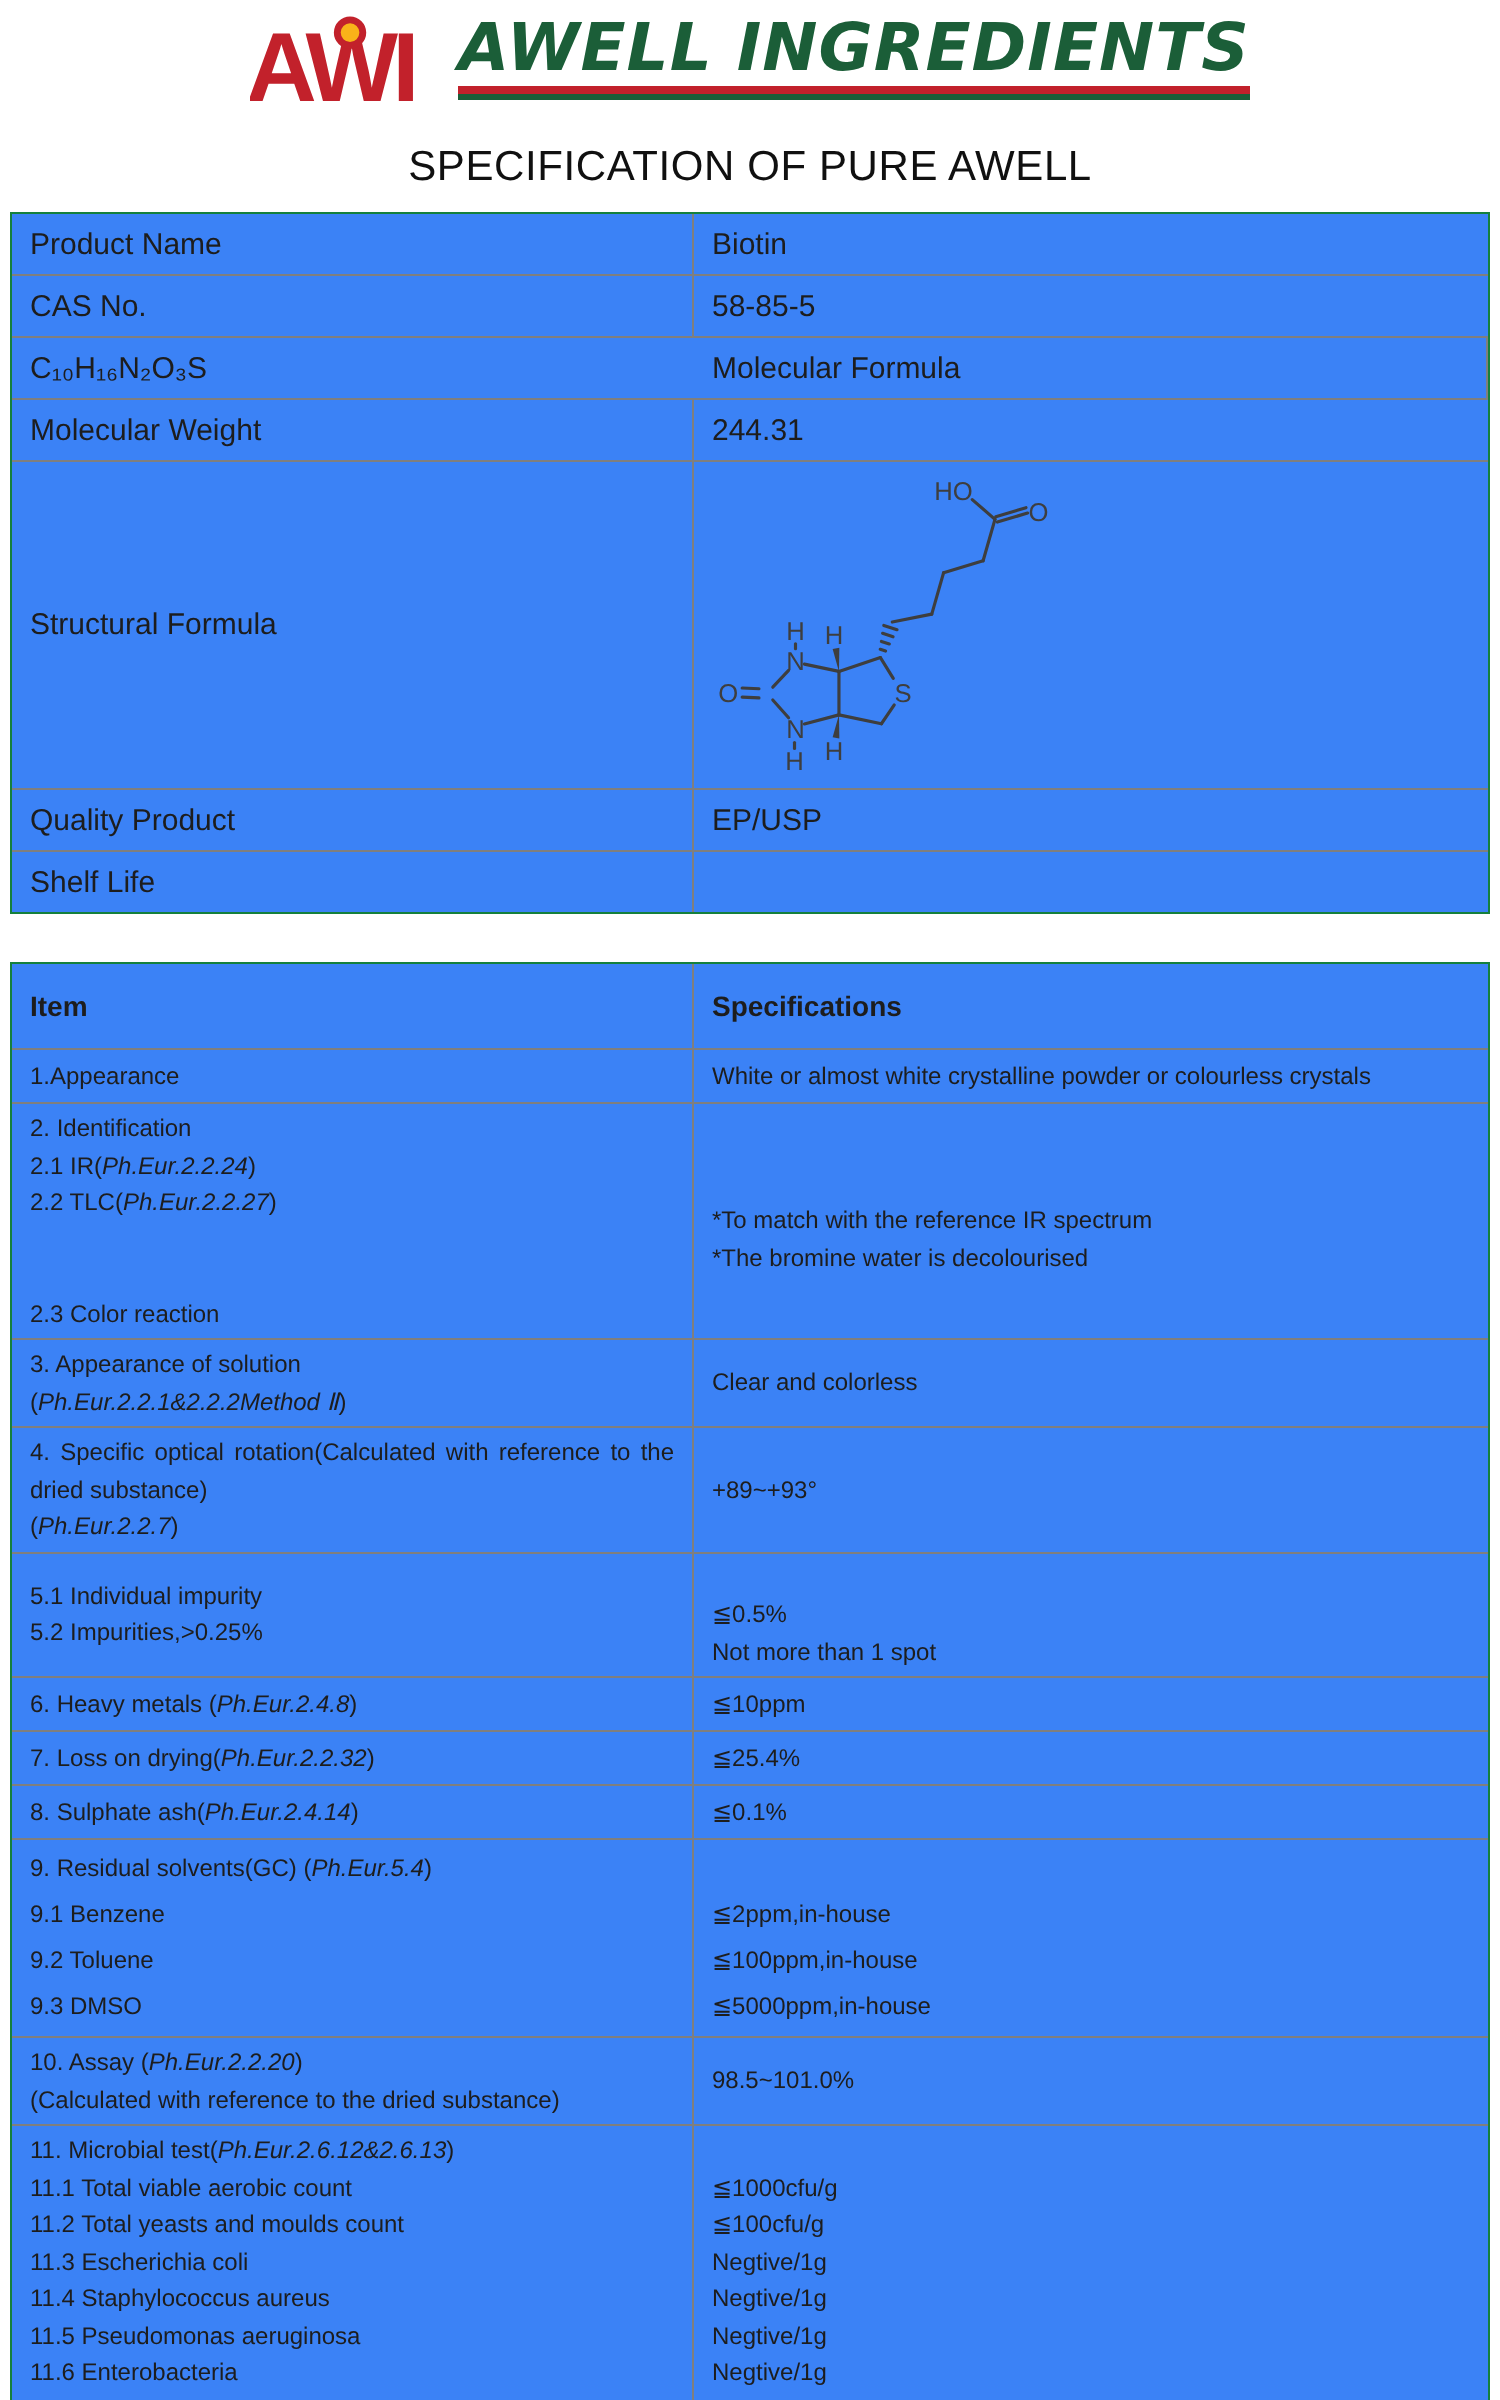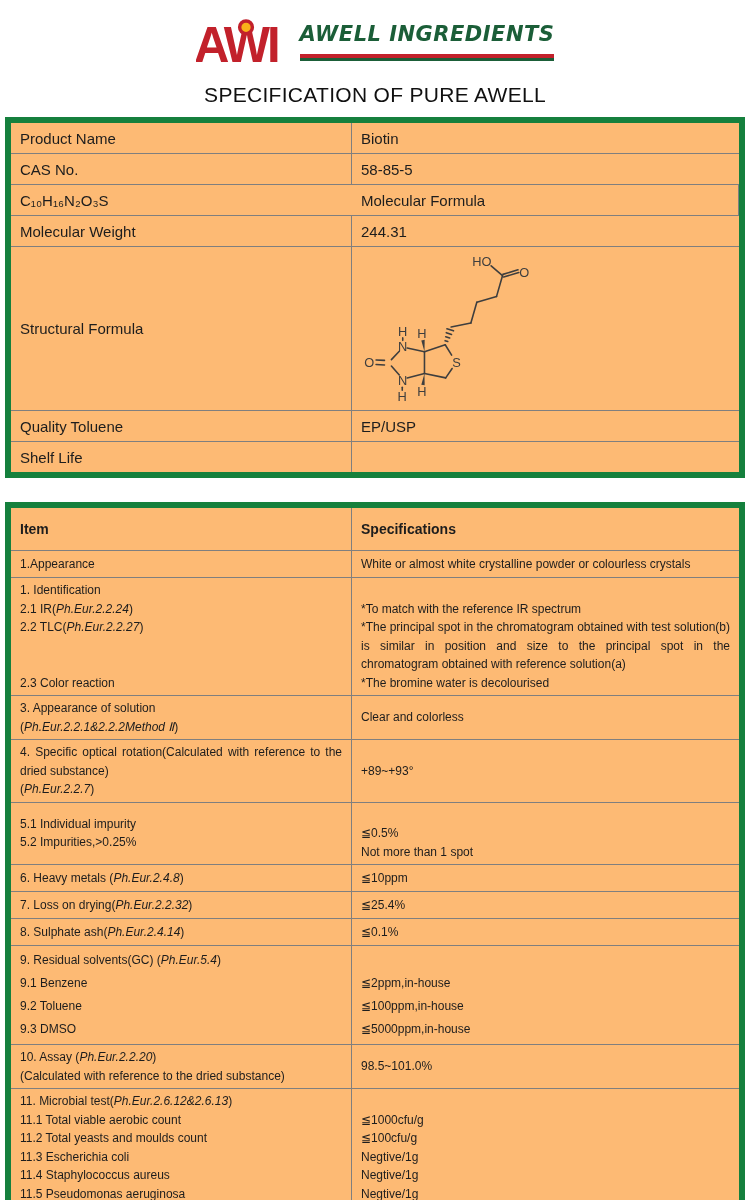--- a/index.html
+++ b/index.html
@@ -1,32 +1,32 @@
 <!DOCTYPE html>
 <html><head>
 <meta charset="utf-8">
 <style>
   html,body{margin:0;padding:0;background:#ffffff;}
   body{width:750px;font-family:"Liberation Sans",sans-serif;color:#1d1d1d;}
   .page{padding:2px 5px 10px 5px;}
 
   
-  .header{display:flex;justify-content:center;align-items:flex-start;margin-top:14px;}
+  .header{display:flex;justify-content:center;align-items:flex-start;margin-top:3px;}
   .awi-mark{width:102px;height:54px;flex:0 0 auto;display:block;}
   .brand{display:flex;flex-direction:column;margin-left:2px;}
   .brand-name{
     font-family:"DejaVu Sans",sans-serif;font-style:italic;font-weight:bold;
-    font-size:21px;line-height:37px;color:#1b5e38;white-space:nowrap;letter-spacing:0.5px;
+    font-size:33px;line-height:37px;color:#1b5e38;white-space:nowrap;letter-spacing:0.5px;
   }
   .underline-red{height:4px;background:#c2212b;margin-top:1px;}
   .underline-green{height:2.5px;background:#1b5e38;}
   .doc-title{text-align:center;font-size:21px;letter-spacing:0.3px;margin:13px 0 10px 0;color:#101010;}
 
   
-  .tbl{border:6px solid #15803d;background:#fdba74;}
+  .tbl{border:1px solid #15803d;background:#3b82f6;}
   .t1-row{display:grid;grid-template-columns:341px 1fr;border-bottom:1px solid #7f7f7f;min-height:30px;}
   .t1-row:last-child{border-bottom:none;}
   .cell{padding:2px 9px;display:flex;flex-direction:column;justify-content:center;font-size:15px;}
   .t1-label{border-right:1px solid #7f7f7f;}
   .t1-row.structure{height:163px;}
   .t1-row.structure .t1-value{justify-content:flex-start;padding:2px 0 0 4px;}
   .structure-svg{width:212px;height:158px;display:block;}
 
   
   .spec-tbl{margin-top:24px;}
@@ -125,21 +125,21 @@
       <text class="atom" x="45" y="137.5">N</text>
       <text class="atom" x="44.5" y="154">H</text>
       <text class="atom" x="64.5" y="90">H</text>
       <text class="atom" x="64.5" y="149">H</text>
       <text class="atom" x="99.5" y="119.5">S</text>
     </g>
   </svg>
 </div>
       </div>
       <div class="t1-row">
-        <div class="cell t1-label">Quality Toluene</div>
+        <div class="cell t1-label">Quality Product</div>
         <div class="cell t1-value">EP/USP</div>
       </div>
       <div class="t1-row">
         <div class="cell t1-label">Shelf Life</div>
       </div>
     </div>
 
   <div class="tbl spec-tbl">
     <div class="sp-row sp-head">
       <div class="sp-cell sp-item">Item</div>
@@ -149,31 +149,30 @@
   <div class="sp-row">
         <div class="sp-cell sp-item">
           <div class="block">1.Appearance</div>
         </div>
         <div class="sp-cell">
           <div class="block justify">White or almost white crystalline powder or colourless crystals</div>
         </div>
       </div>
       <div class="sp-row">
         <div class="sp-cell sp-item">
-          <div class="block">1. Identification</div>
+          <div class="block">2. Identification</div>
           <div class="block">2.1 IR(<i>Ph.Eur.2.2.24</i>)</div>
           <div class="block">2.2 TLC(<i>Ph.Eur.2.2.27</i>)</div>
           <div class="block">&nbsp;</div>
           <div class="block">&nbsp;</div>
           <div class="block">2.3 Color reaction</div>
         </div>
         <div class="sp-cell">
           <div class="block">&nbsp;</div>
           <div class="block">*To match with the reference IR spectrum</div>
-          <div class="block justify">*The principal spot in the chromatogram obtained with test solution(b) is similar in position and size to the principal spot in the chromatogram obtained with reference solution(a)</div>
           <div class="block">*The bromine water is decolourised</div>
         </div>
       </div>
       <div class="sp-row">
         <div class="sp-cell sp-item">
           <div class="block">3. Appearance of solution</div>
           <div class="block">(<i>Ph.Eur.2.2.1&amp;2.2.2Method Ⅱ</i>)</div>
         </div>
         <div class="sp-cell">
           <div class="block">Clear and colorless</div>

